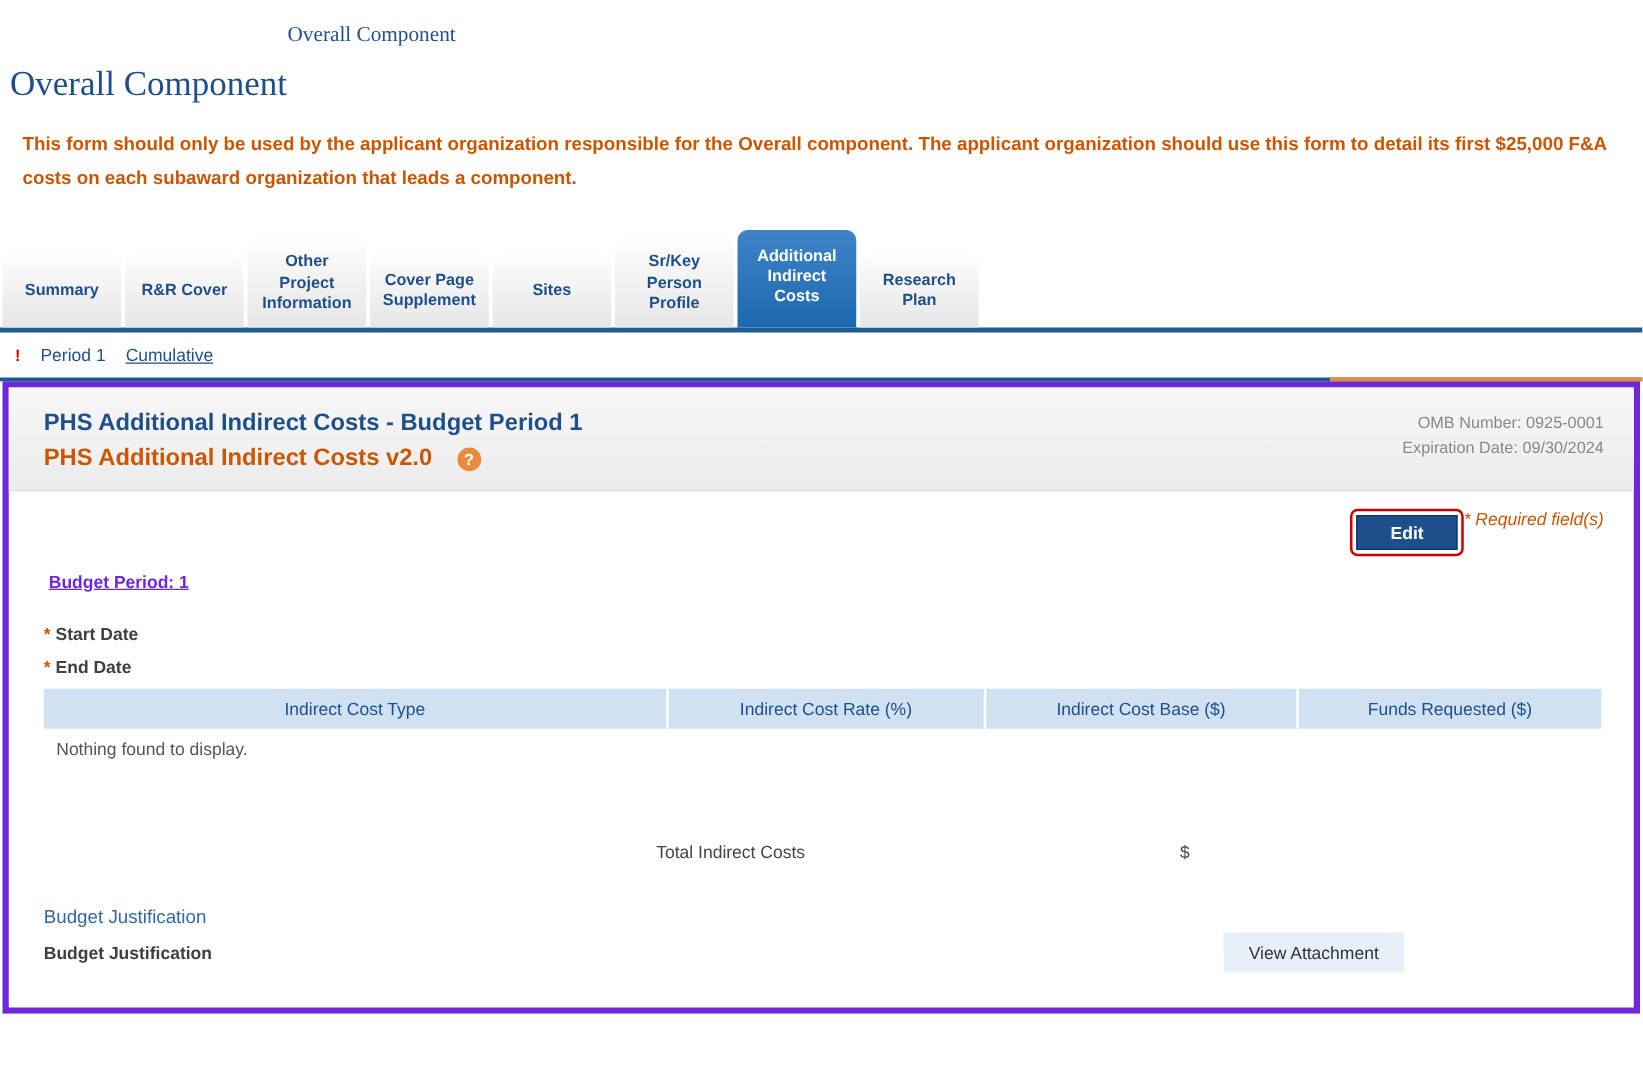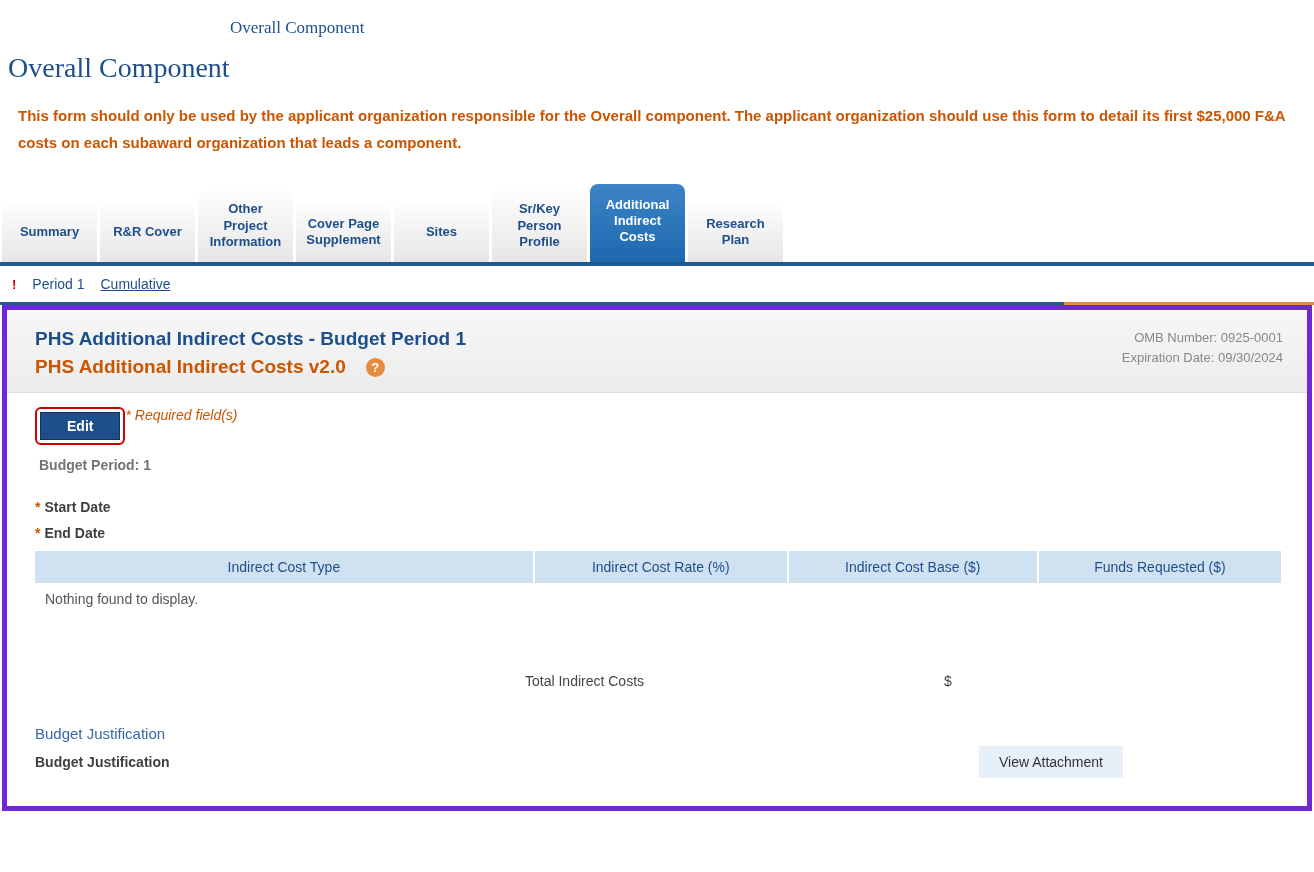--- a/index.html
+++ b/index.html
@@ -135,21 +135,21 @@
       text-align: right;
       color: #888;
       font-size: 13px;
       line-height: 1.5;
     }
     .panel-body {
       padding: 14px 24px 28px 28px;
     }
     .top-row {
       display: flex;
-      justify-content: flex-start;
+      justify-content: flex-end;
       align-items: flex-start;
       margin-bottom: 12px;
     }
     .edit-btn-wrap {
       border: 2px solid #cc0000;
       border-radius: 6px;
       padding: 3px;
       display: inline-block;
     }
     .edit-btn {
@@ -169,21 +169,22 @@
     .field-row {
       margin: 10px 0;
       font-weight: bold;
       font-size: 14px;
       color:#3f3f3f;
     }
     .field-row .ast { color: #cc5500; margin-right: 4px; }
     .budget-period-line {
       margin: 6px 0 26px 4px;
       font-weight: bold;
-      color:#737373;
+      color:#6d28d9;
+      text-decoration:underline;
     }
     .section-label {
       color: #3668a6;
       font-size: 15px;
       margin: 32px 0 16px 0;
     }
     table.costs {
       width: 100%;
       border-collapse: collapse;
       margin-top: 4px;

